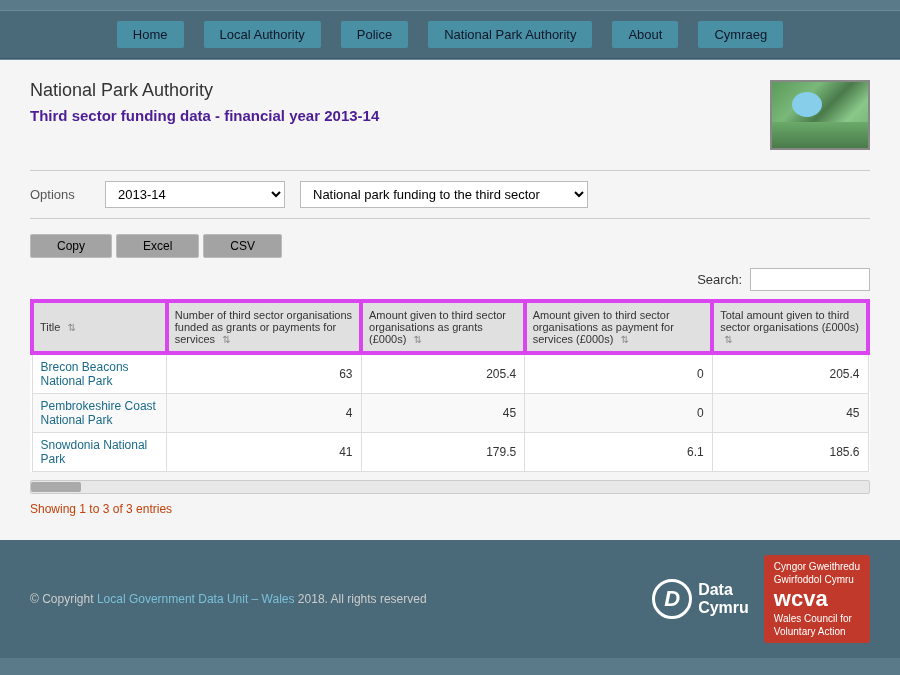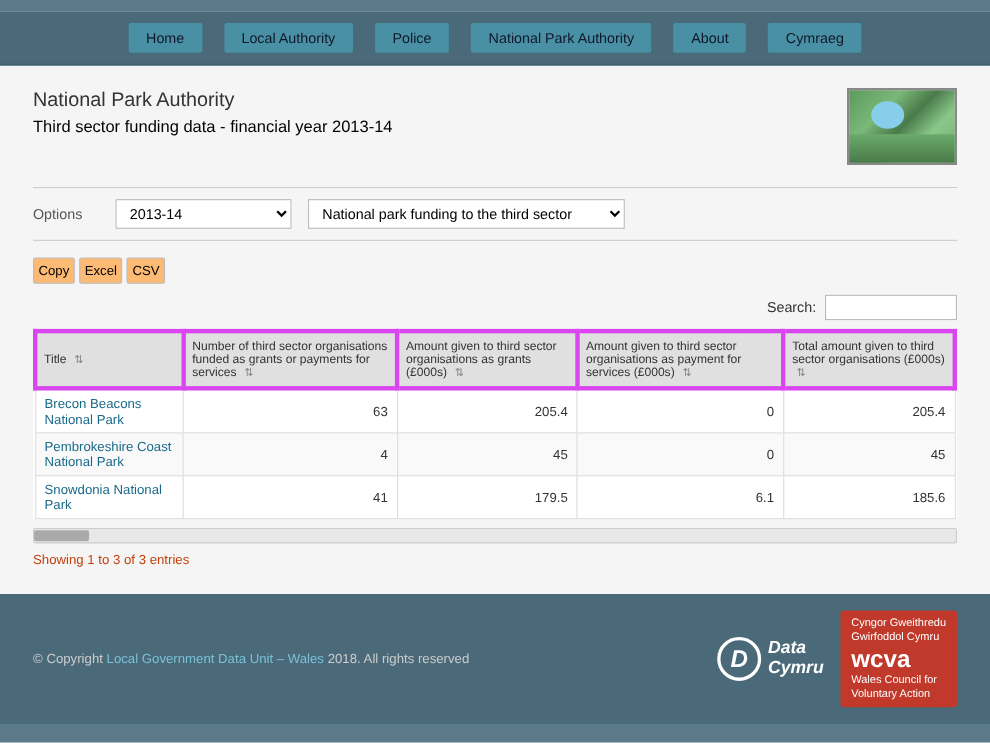--- a/index.html
+++ b/index.html
@@ -49,22 +49,22 @@
       margin-bottom: 20px;
     }
     .page-header-text h1 {
       font-size: 18px;
       font-weight: normal;
       color: #333;
       margin-bottom: 6px;
     }
     .page-header-text h2 {
       font-size: 15px;
-      font-weight: normal;
-      color: #000000;
+      font-weight: bold;
+      color: #4c1d95;
     }
     .header-image {
       width: 100px;
       height: 70px;
       background: linear-gradient(135deg, #5a9a5a 0%, #7ab87a 30%, #4a7a4a 50%, #8ac88a 70%, #6aaa6a 100%);
       border: 2px solid #888;
       position: relative;
       overflow: hidden;
     }
     .header-image::before {
@@ -101,34 +101,34 @@
       min-width: 60px;
     }
     .options-row select {
       padding: 4px 8px;
       border: 1px solid #bbb;
       background: white;
       font-size: 13px;
       cursor: pointer;
     }
     .options-row select:first-of-type {
-      width: 160px;
+      width: 180px;
     }
     .options-row select:last-of-type {
       width: 288px;
     }
     .toolbar {
       display: flex;
       gap: 4px;
       margin-bottom: 10px;
     }
     .toolbar button {
-      background: #fdba74;
+      background: #a3a3a3;
       border: 1px solid #bbb;
-      padding: 4px 4px;
+      padding: 4px 26px;
       font-size: 12px;
       cursor: pointer;
       border-radius: 2px;
     }
     .search-row {
       display: flex;
       justify-content: flex-end;
       align-items: center;
       margin-bottom: 8px;
       gap: 8px;
@@ -244,21 +244,20 @@
       font-size: 22px;
       font-weight: bold;
       color: white;
       font-style: italic;
     }
     .dc-text {
       font-size: 16px;
       font-weight: bold;
       color: white;
       line-height: 1.1;
-      font-style: italic;
     }
     .wcva-logo {
       background: #c0392b;
       padding: 5px 10px;
       border-radius: 3px;
       display: flex;
       align-items: center;
       gap: 6px;
     }
     .wcva-text {

